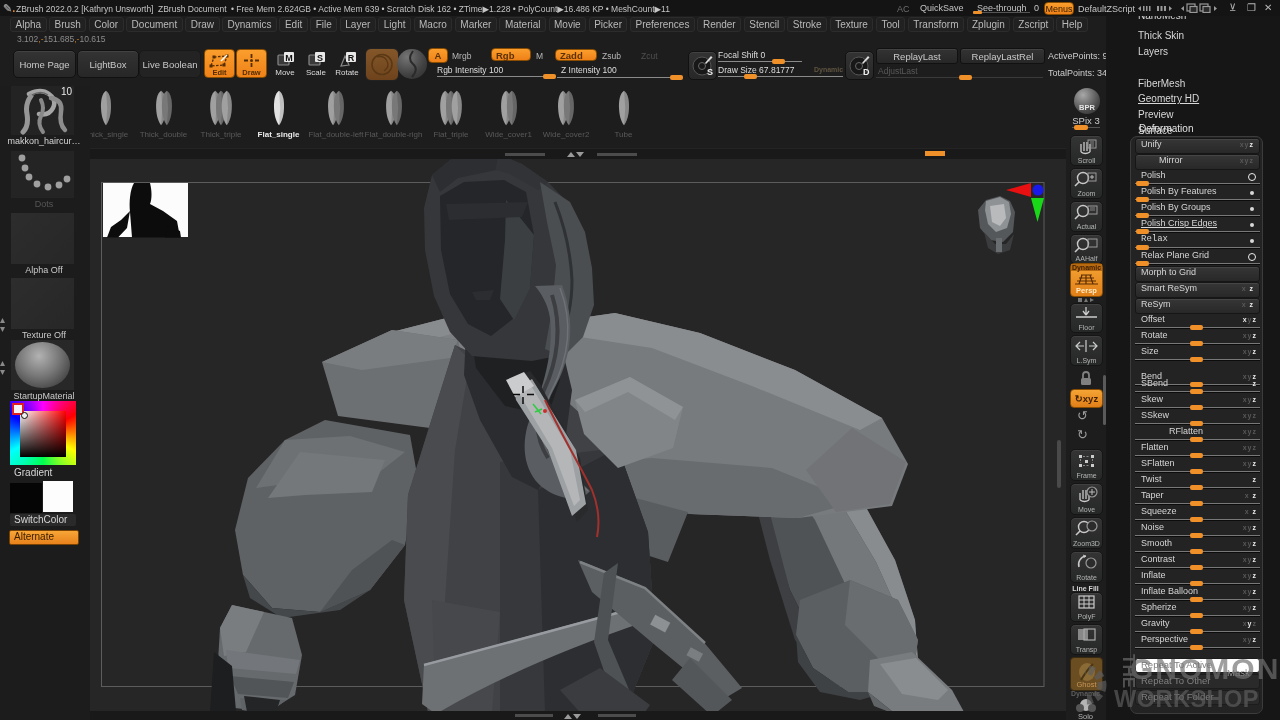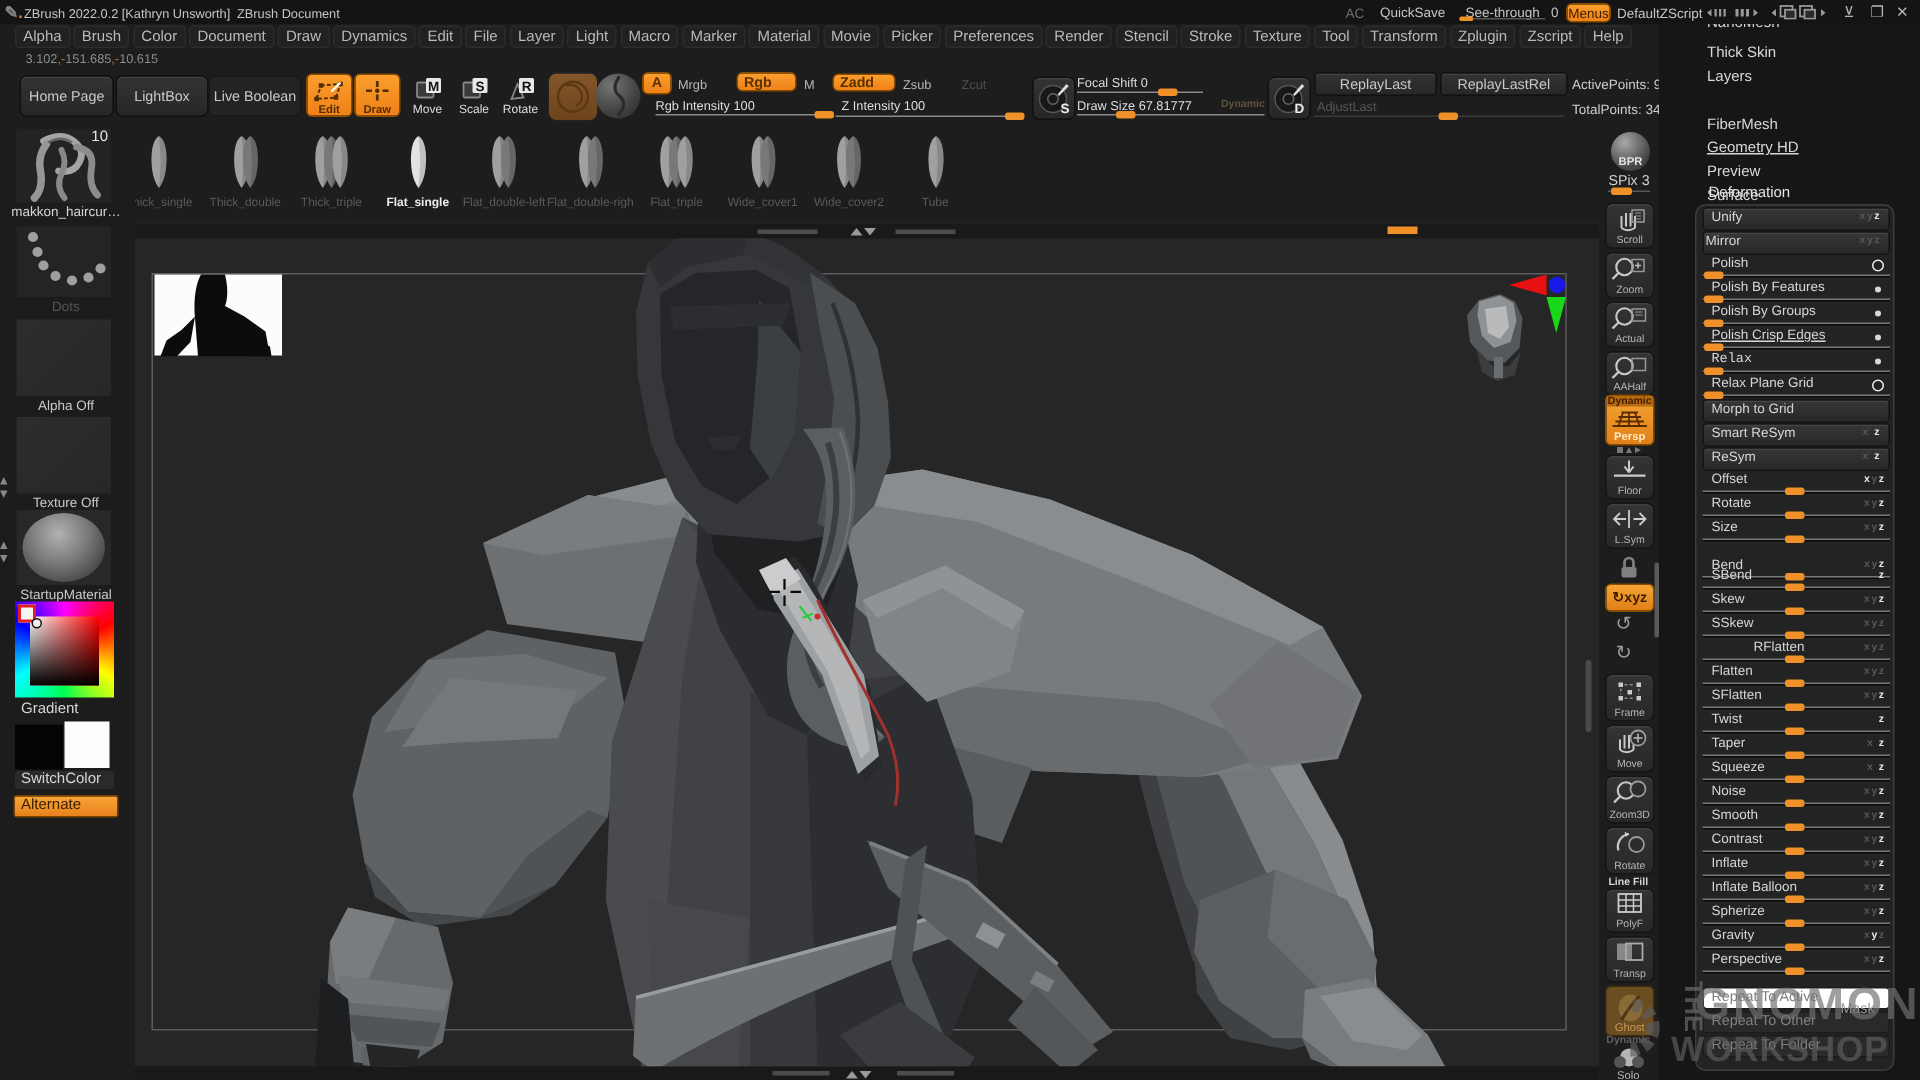--- a/index.html
+++ b/index.html
@@ -14,20 +14,21 @@
   .iclbl{position:absolute;bottom:1px;width:100%;text-align:center;font-size:7px;color:#b5b5b5;}
   .thumbcap{position:absolute;left:0;width:88px;text-align:center;font-size:9px;color:#c9c9c9;}
 </style>
 </head>
 <body>
 
 <div class="abs" style="left:0;top:0;width:1280px;height:16px;background:#141414;color:#c5c5c5;font-size:8.5px;z-index:10;">
   <span class="abs" style="left:3px;top:2px;color:#888;font-weight:bold;font-size:11px;">✎<span style="color:#e8821c">.</span></span>
   <span class="abs" style="left:16px;top:4px;">ZBrush 2022.0.2 [Kathryn Unsworth]</span>
   <span class="abs" style="left:158px;top:4px;">ZBrush Document</span>
+  <span class="abs" style="left:231px;top:4px;white-space:nowrap;">• Free Mem 2.624GB • Active Mem 639 • Scratch Disk 162 • ZTime▶1.228 • PolyCount▶16.486 KP • MeshCount▶11</span>
   <span class="abs" style="left:897px;top:4px;color:#6e6e6e;font-size:9px;">AC</span>
   <span class="abs" style="left:920px;top:3px;font-size:9px;">QuickSave</span>
   <span class="abs" style="left:977px;top:3px;font-size:9px;">See-through&nbsp;&nbsp;&nbsp;0</span>
   <span class="abs" style="left:973px;top:12px;width:57px;height:1px;background:#555;"></span>
     <span class="abs" style="left:973px;top:11px;width:9px;height:3px;background:#f09028;border-radius:1px;"></span>
   <span class="obtn" style="left:1044px;top:2px;width:28px;height:11px;font-size:9px;font-weight:normal;line-height:12px;color:#3c2000;">Menus</span>
   <span class="abs" style="left:1078px;top:4px;font-size:9px;">DefaultZScript</span>
   <svg class="abs" style="left:1138px;top:4px;" width="34" height="9">
       <polygon points="3,2 3,7 0,4.5" fill="#999"></polygon>
       <rect x="5" y="2" width="1.5" height="5" fill="#999"></rect>
@@ -587,21 +588,21 @@
     <div style="height:16px;line-height:19px;">Preview</div>
     <div style="height:16px;line-height:19px;">Surface</div>
 </div>
 <div class="abs" style="left:1139px;top:123px;font-size:10px;color:#e2e2e2;">Deformation</div>
 <div class="abs" id="defpanel" style="left:1130px;top:136px;width:133px;height:578px;background:#232323;border:1px solid #3c3c3c;border-radius:7px;box-sizing:border-box;">
     <div style="position:absolute;left:4px;top:1px;width:123px;height:14px;background:linear-gradient(#363636,#282828);border:1px solid #161616;border-radius:3px;box-shadow:inset 0 1px 0 #454545;">
       <span style="position:absolute;left:5px;top:0px;font-size:9px;color:#d6d6d6;">Unify</span>
       <span class="xyz">xy<b>z</b></span>
     </div>
     <div style="position:absolute;left:4px;top:17px;width:123px;height:14px;background:linear-gradient(#363636,#282828);border:1px solid #161616;border-radius:3px;box-shadow:inset 0 1px 0 #454545;">
-      <span style="position:absolute;left:1px;top:0px;font-size:9px;color:#d6d6d6;">Mirror</span>
+      <span style="position:absolute;left:23px;top:0px;font-size:9px;color:#d6d6d6;">Mirror</span>
       <span class="xyz">xyz</span>
     </div>
     <div style="position:absolute;left:2px;top:33px;width:129px;height:14px;">
       <span style="position:absolute;left:8px;top:0px;font-size:9px;color:#d6d6d6;">Polish</span>
       <span style="position:absolute;right:6px;top:3px;width:6px;height:6px;border:1.5px solid #ededed;border-radius:50%;"></span>
       <span style="position:absolute;left:2px;right:2px;top:13px;height:1px;background:#787878;box-shadow:0 1px 0 #0c0c0c;"></span>
       <span style="position:absolute;left:3px;top:11px;width:13px;height:5px;border-radius:2px;background:#f09028;"></span>
     </div>
     <div style="position:absolute;left:2px;top:49px;width:129px;height:14px;">
       <span style="position:absolute;left:8px;top:0px;font-size:9px;color:#d6d6d6;">Polish By Features</span>

